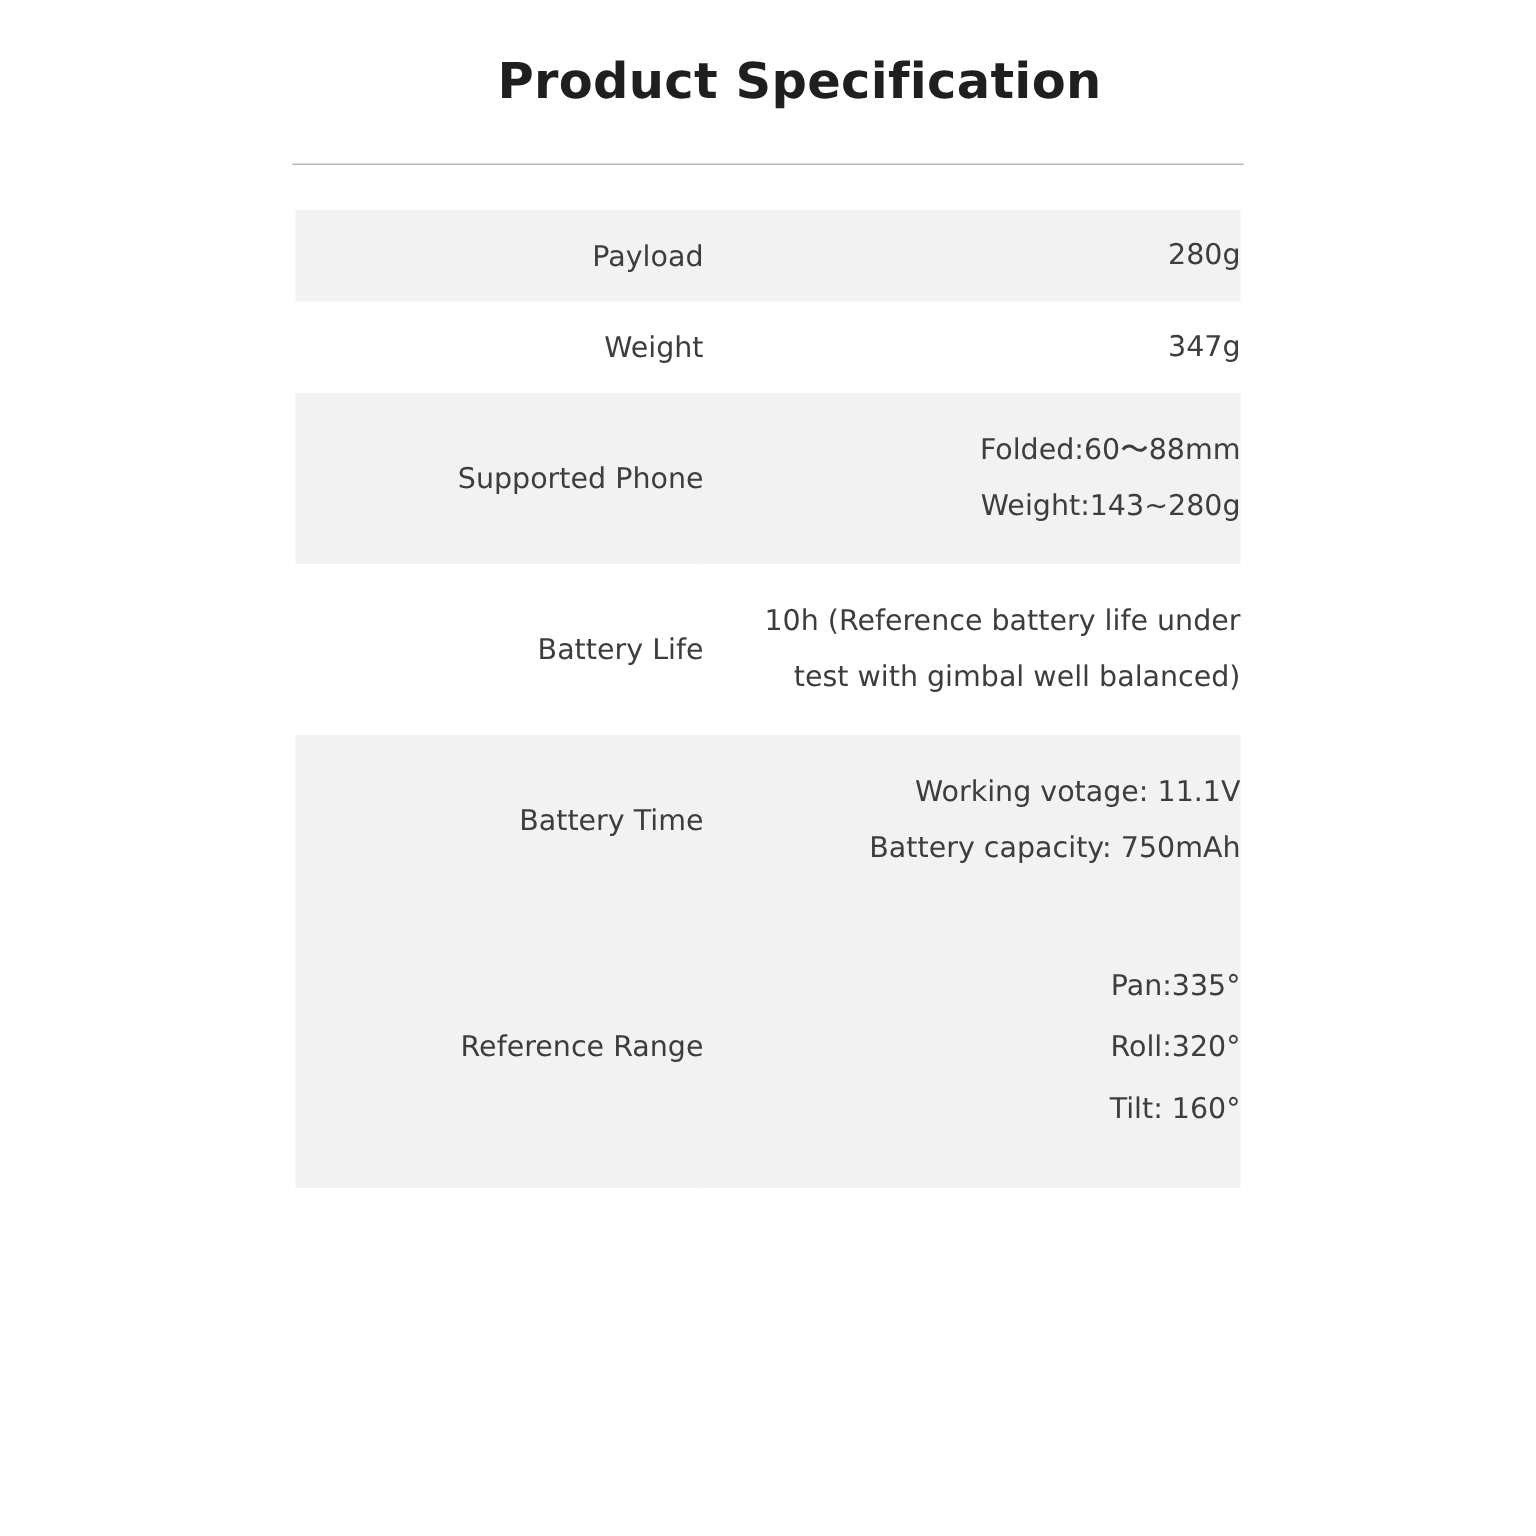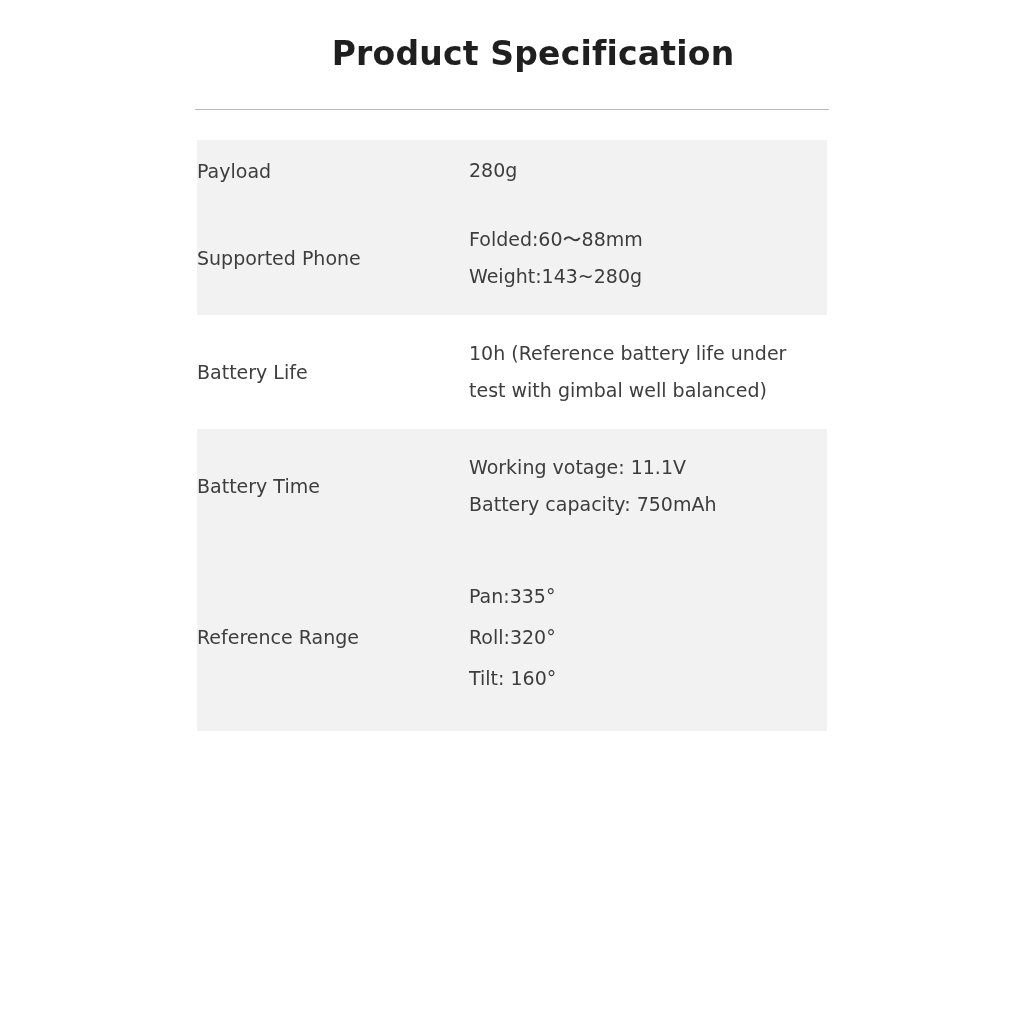--- a/index.html
+++ b/index.html
@@ -50,27 +50,29 @@
     vertical-align: middle;
     padding: 0;
     font-size: 19px;
     color: #3d3d3d;
     font-weight: 400;
   }
   .cell-label {
     width: 272px;
     padding-left: 16px;
     box-sizing: border-box;
+    text-align: right;
   }
   .cell-value {
     padding-left: 1px;
     box-sizing: border-box;
   }
   .lines {
     display: block;
+    text-align: right;
   }
   .line {
     display: block;
     line-height: 1.0;
     padding: 3px 0;
   }
   
   tr.h1 td { height: 61px; }
   tr.h2 td { height: 114px; }
   tr.h-mech td { height: 188px; }
@@ -90,20 +92,28 @@
     <tbody>
       <tr class="alt h1">
         <td class="cell-label">Payload</td>
         <td class="cell-value">
           <span class="lines">
             <span class="line">280g</span>
           </span>
         </td>
       </tr>
 
+      <tr class="h1">
+        <td class="cell-label">Weight</td>
+        <td class="cell-value">
+          <span class="lines">
+            <span class="line">347g</span>
+          </span>
+        </td>
+      </tr>
 
 
 
       <tr class="alt h2">
         <td class="cell-label">Supported Phone</td>
         <td class="cell-value">
           <span class="lines">
             <span class="line">Folded:60〜88mm</span>
             <span class="line">Weight:143~280g</span>
           </span>

